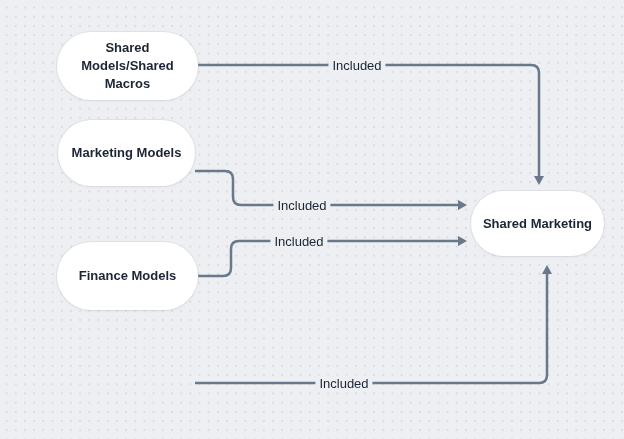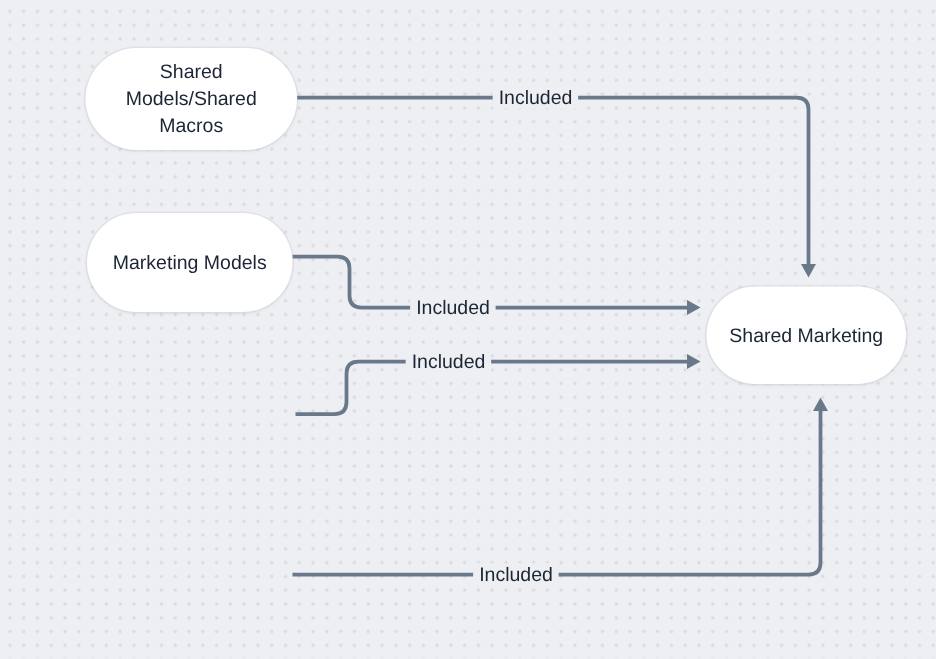--- a/index.html
+++ b/index.html
@@ -32,20 +32,21 @@
     justify-content:center;
     text-align:center;
     box-shadow:0 0 0 1px rgba(190,198,210,0.28), 0 1px 3px rgba(25,40,60,0.06);
   }
   .node-label{
     color:var(--text,#1b2533);
     font-size:13px;
     line-height:18px;
     white-space:pre-line;
     padding:0 8px;
+    font-weight:bold;
   }
   .edge-label{
     position:absolute;
     transform:translate(-50%,-50%);
     background:var(--bg,#edeff2);
     color:var(--text,#1b2533);
     font-size:13px;
     line-height:15px;
     padding:0 4px;
     white-space:nowrap;
@@ -77,19 +78,22 @@
     </svg>
 <span class="edge-label" style="left: 357px; top: 65px;">Included</span>
     <span class="edge-label" style="left: 302px; top: 205px;">Included</span>
     <span class="edge-label" style="left: 299px; top: 241px;">Included</span>
     <span class="edge-label" style="left: 344px; top: 383px;">Included</span>
     <div class="node" style="left: 57px; top: 32px; width: 141px; height: 68px;">
       <span class="node-label">Shared
 Models/Shared
 Macros</span>
     </div>
-    <div class="node" style="left: 58px; top: 142px; width: 137px; height: 66px; justify-content: center;">
+    <div class="node" style="left: 58px; top: 120px; width: 137px; height: 66px; justify-content: center;">
       <span class="node-label">Marketing Models</span>
+    </div>
+    <div class="node" style="left: 57px; top: 242px; width: 141px; height: 68px;">
+      <span class="node-label">Finance Models</span>
     </div>
     <div class="node" style="left: 471px; top: 191px; width: 133px; height: 65px;">
       <span class="node-label">Shared Marketing</span>
     </div>
   </div>
 
 </body></html>

